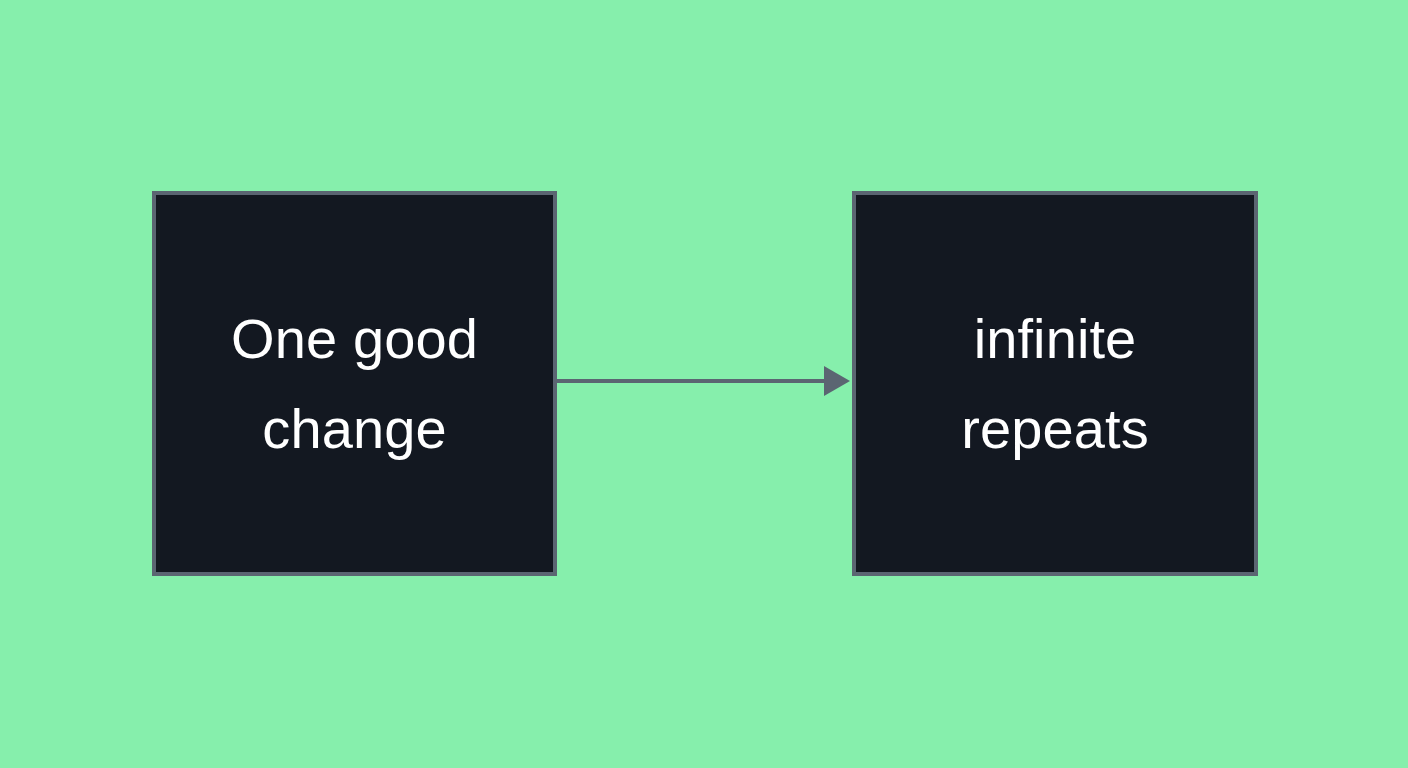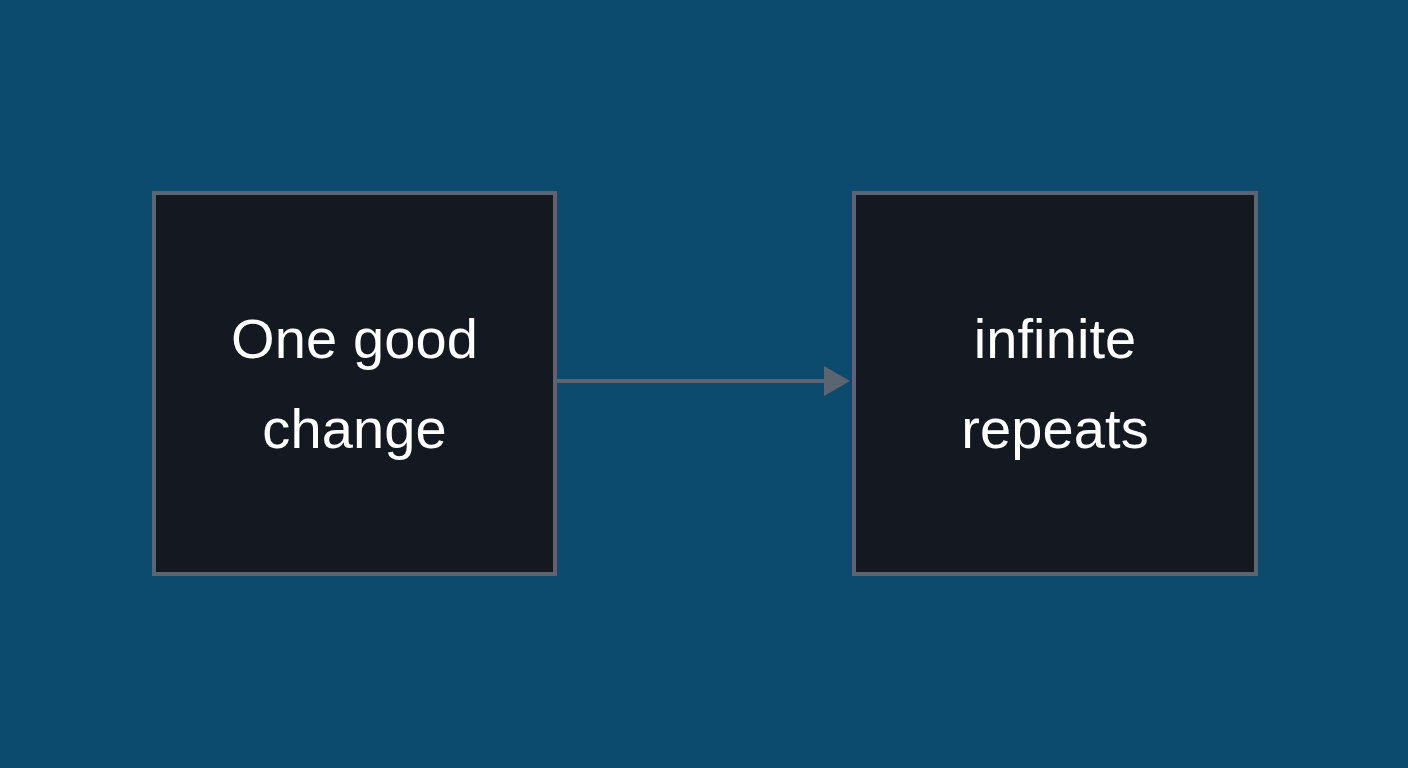--- a/index.html
+++ b/index.html
@@ -4,21 +4,21 @@
 <style>
   html, body {
     margin: 0;
     padding: 0;
     background: #151a23;
   }
   #canvas {
     position: relative;
     width: 1408px;
     height: 768px;
-    background: #0c4a6e;
+    background: #86efac;
     overflow: hidden;
     font-family: "Liberation Sans", "DejaVu Sans", sans-serif;
   }
   .node {
     position: absolute;
     box-sizing: border-box;
     border: 4px solid #5b6572;
     background: #131821;
     display: flex;
     align-items: center;

